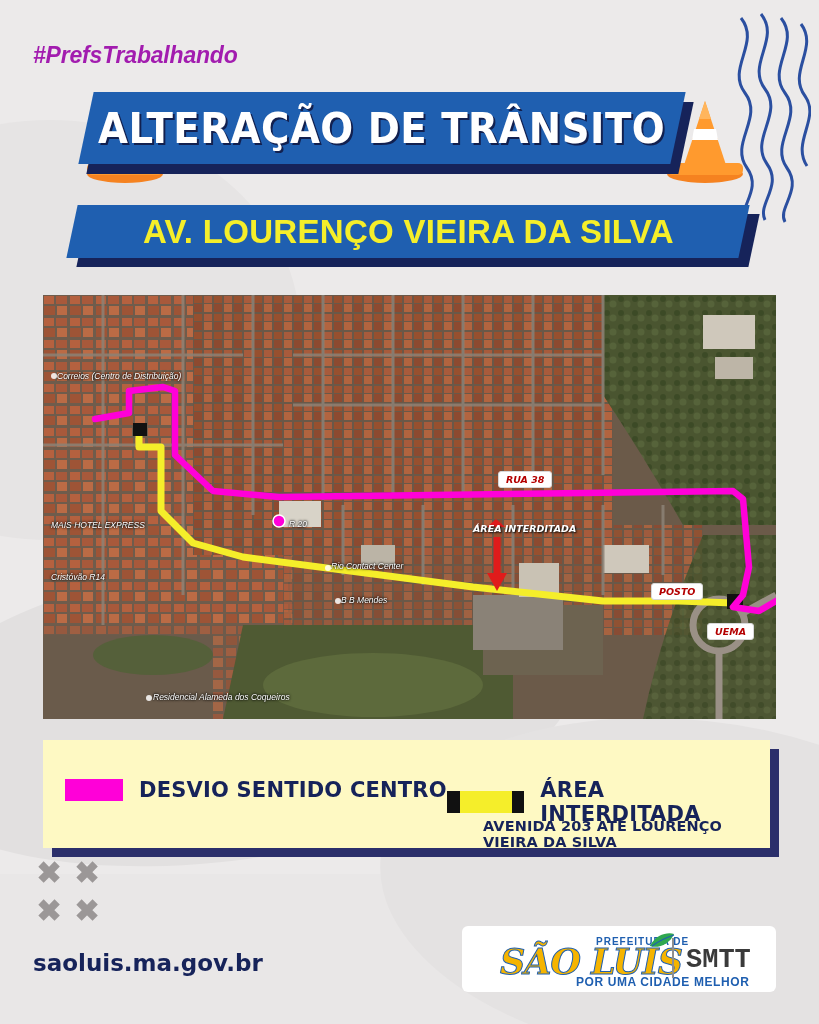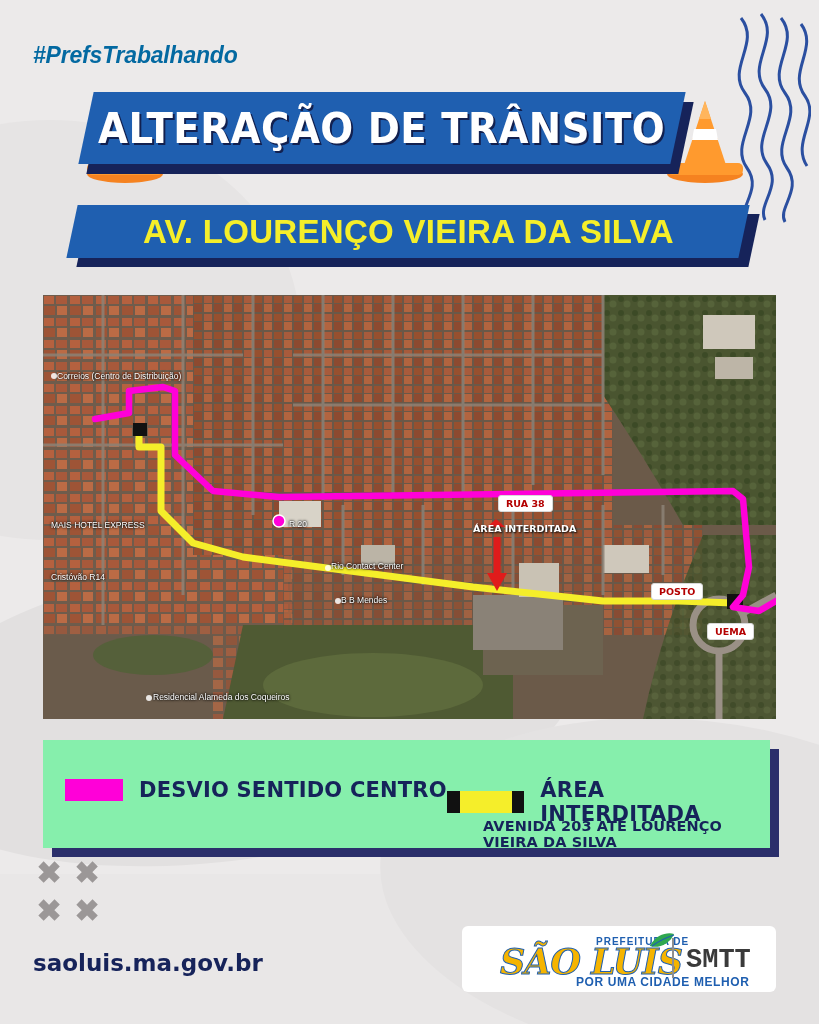--- a/index.html
+++ b/index.html
@@ -39,21 +39,21 @@
   }
 
   
   .squiggles {
     position: absolute; right: 8px; top: 8px; width: 80px; height: 220px;
   }
 
   
   .hashtag {
     position: absolute; left: 33px; top: 42px;
-    color: #0369a1;
+    color: #a21caf;
     font-size: 23px;
     font-weight: bold;
     font-style: italic;
     letter-spacing: -0.2px;
   }
 
   
   .title-banner-wrap {
     position: absolute; left: 86px; top: 92px; width: 600px; height: 82px;
   }
@@ -111,33 +111,34 @@
     letter-spacing: 0.3px;
     white-space: nowrap;
   }
 
   
   .map {
     position: absolute; left: 43px; top: 295px;
     width: 733px; height: 424px;
     overflow: hidden;
     background: #404040;
+    font-style: italic;
   }
   .map-canvas { position: absolute; left: 0; top: 0; width: 733px; height: 424px; }
 
   
   .legend-shadow {
     position: absolute; left: 52px; top: 749px;
     width: 727px; height: 108px;
     background: #2b2f6b;
   }
   .legend {
     position: absolute; left: 43px; top: 740px;
     width: 727px; height: 108px;
-    background: #86efac;
+    background: #fef9c3;
     display: flex; align-items: center;
   }
   .legend-left {
     position: absolute; left: 22px; top: 38px;
     display: flex; align-items: center; gap: 16px;
   }
   .sw-magenta { width: 58px; height: 22px; background: #ff00d8; }
   .legend-label {
     color: #16235a; font-size: 21px; font-weight: bold;
     font-family: "DejaVu Sans", sans-serif;
@@ -392,21 +393,21 @@
   <div class="maptext" style="left:288px; top:266px;">Rio Contact Center</div>
   <div class="maptext" style="left:298px; top:300px;">B B Mendes</div>
   <div class="maptext" style="left:110px; top:397px;">Residencial Alameda dos Coqueiros</div>
   <div class="maptext" style="left:246px; top:224px;">R 20</div>
 
   <div class="mappin" style="left:8px; top:78px;"></div>
   <div class="mappin" style="left:282px; top:270px;"></div>
   <div class="mappin" style="left:292px; top:303px;"></div>
   <div class="mappin" style="left:103px; top:400px;"></div>
 
-  <div class="chip" style="left:455px; top:176px;margin-top:24px;">RUA 38</div>
+  <div class="chip" style="left:455px; top:176px;">RUA 38</div>
   <div class="chip" style="left:608px; top:288px;">POSTO</div>
   <div class="chip" style="left:664px; top:328px;">UEMA</div>
 
   <div class="area-label" style="left:430px; top:228px;">ÁREA INTERDITADA</div>
 </div>
 
 <div class="legend-shadow"></div>
 <div class="legend">
   <div class="legend-left">
     <span class="sw-magenta"></span>

